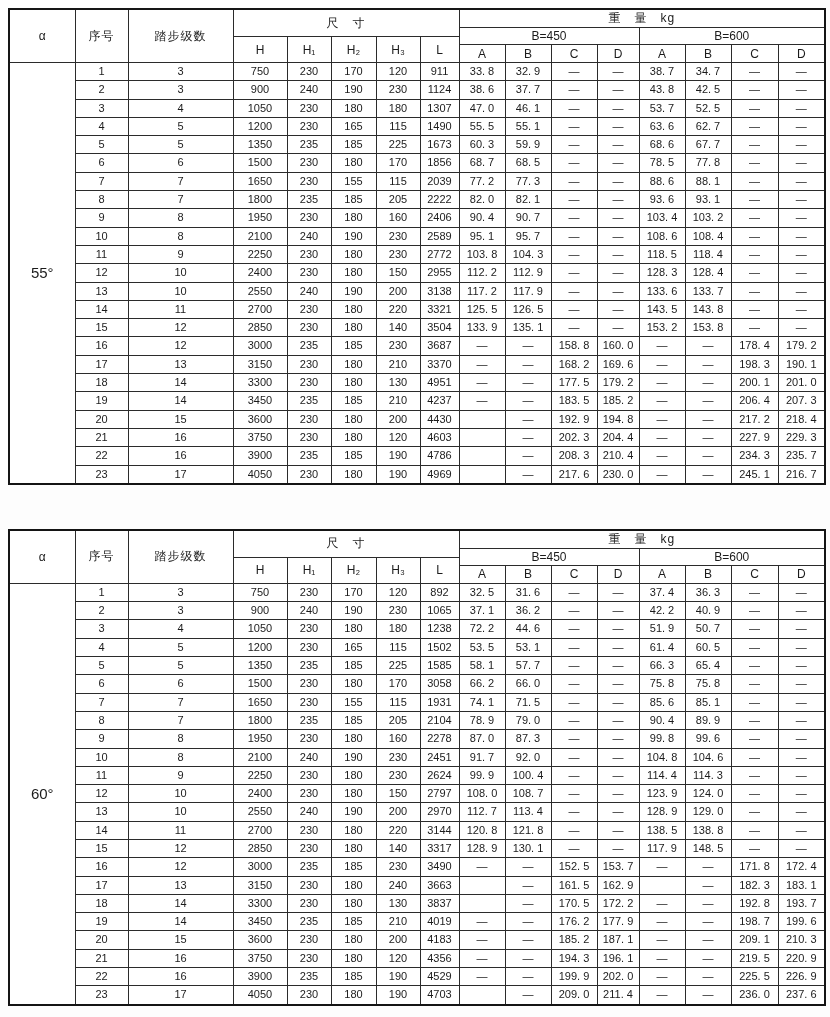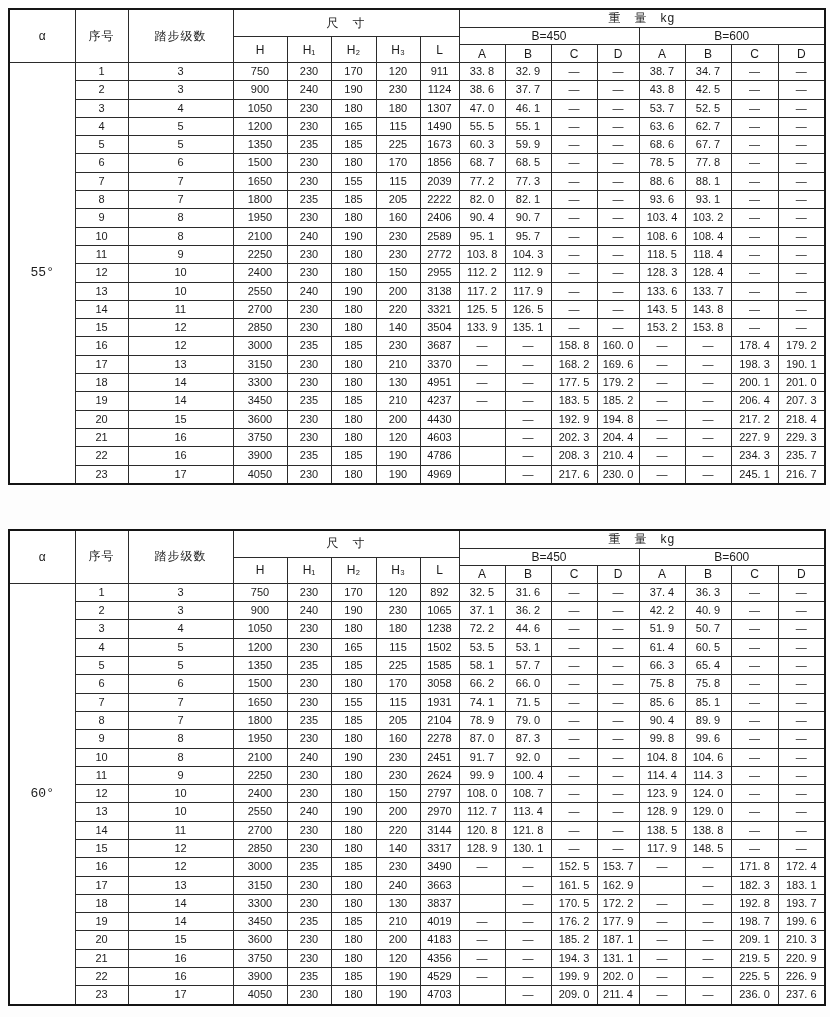--- a/index.html
+++ b/index.html
@@ -17,21 +17,21 @@
   th,td{
     border:1px solid #2b2b2b;text-align:center;vertical-align:middle;
     padding:0;font-weight:normal;white-space:nowrap;overflow:hidden;
   }
   thead th{font-size:12px;margin-left:33px;}
   thead tr.hr1{height:18px;}
   thead tr.hr2{height:9px;}
   thead tr.hr3{height:8px;}
   thead tr.hr4{height:18px;}
   tbody td{font-size:11px;height:17.3px;line-height:17.3px;}
-  td.alpha-cell{font-size:13px;font-family:Liberation Mono, monospace;}
+  td.alpha-cell{font-size:15px;}
   th.cn{letter-spacing:1px;}
 </style>
 </head>
 <body>
 
 <div class="sheet">
 
   <table class="spec">
     <colgroup>
       <col style="width:66px">
@@ -872,21 +872,21 @@
           <td>21</td>
           <td>16</td>
           <td>3750</td>
           <td>230</td>
           <td>180</td>
           <td>120</td>
           <td>4356</td>
           <td>—</td>
           <td>—</td>
           <td>194. 3</td>
-          <td>131. 1</td>
+          <td>196. 1</td>
           <td>—</td>
           <td>—</td>
           <td>219. 5</td>
           <td>220. 9</td>
         </tr>
         <tr>
           <td>22</td>
           <td>16</td>
           <td>3900</td>
           <td>235</td>

